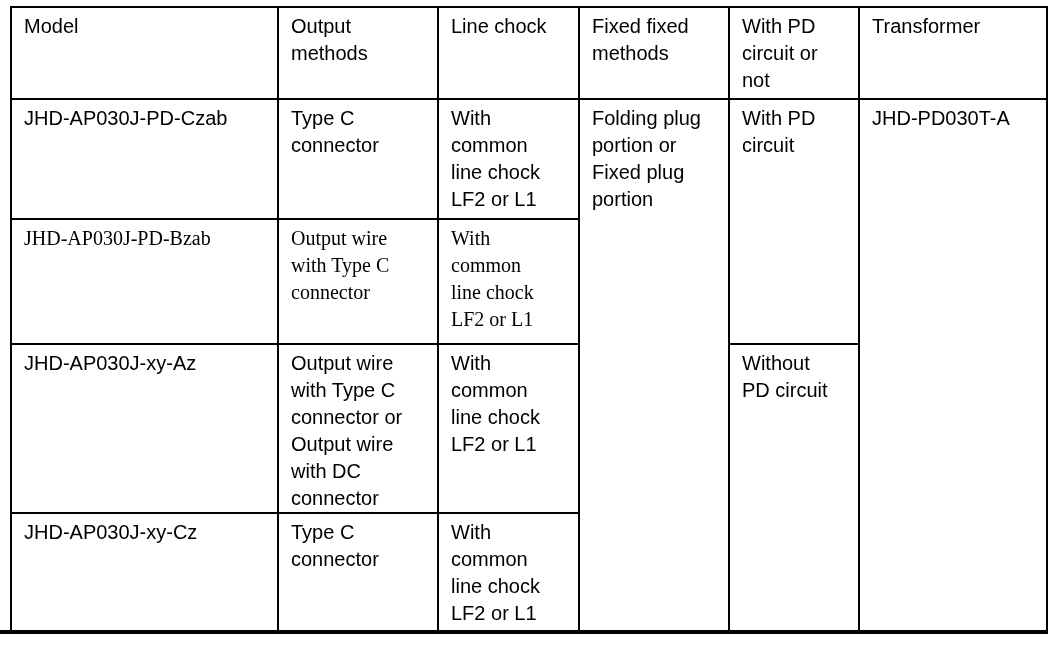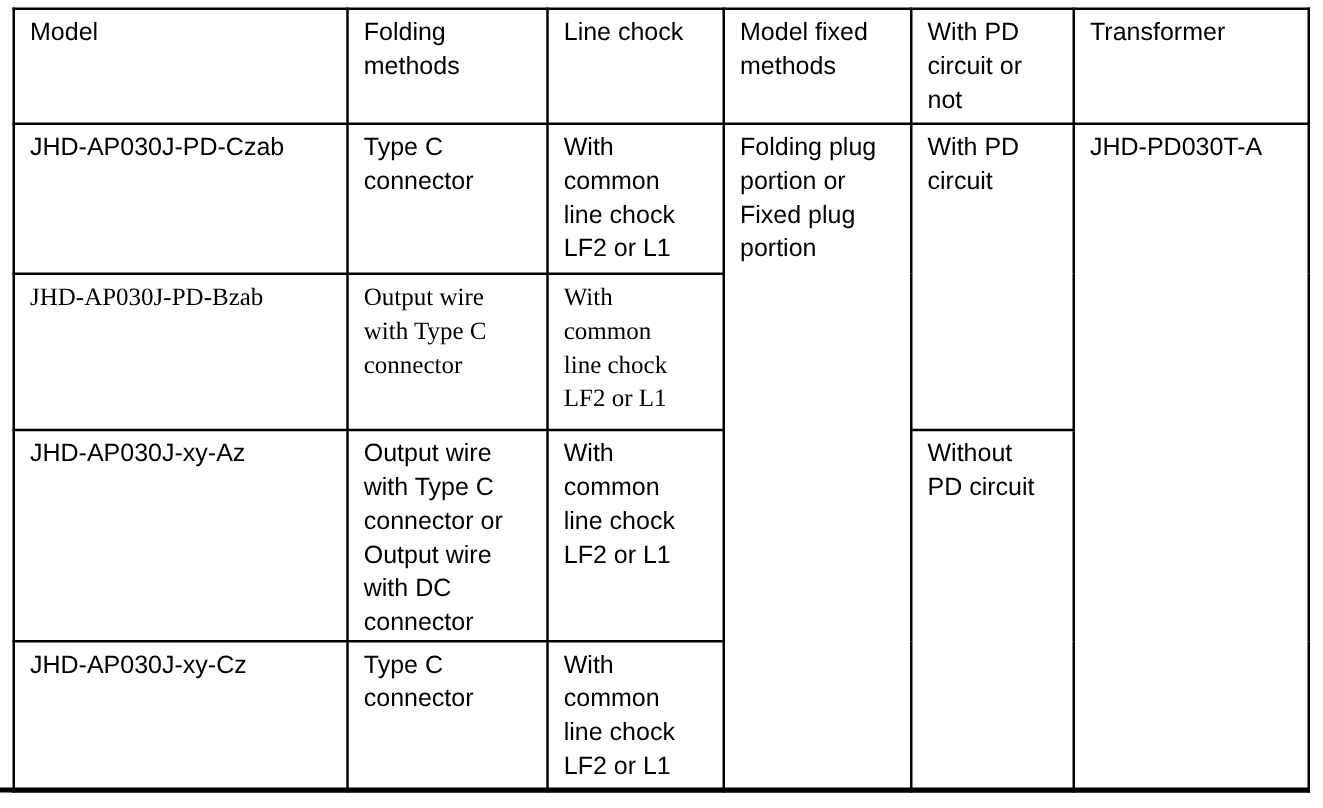--- a/index.html
+++ b/index.html
@@ -56,24 +56,24 @@
     <col style="width:267px">
     <col style="width:160px">
     <col style="width:141px">
     <col style="width:150px">
     <col style="width:130px">
     <col style="width:188px">
   </colgroup>
   <tbody>
     <tr class="h-row">
       <td>Model</td>
-      <td>Folding
+      <td>Output
 methods</td>
       <td>Line chock</td>
-      <td>Model fixed
+      <td>Fixed fixed
 methods</td>
       <td>With PD
 circuit or
 not</td>
       <td>Transformer</td>
     </tr>
     <tr class="r-1">
       <td>JHD-AP030J-PD-Czab</td>
       <td>Type C
 connector</td>

